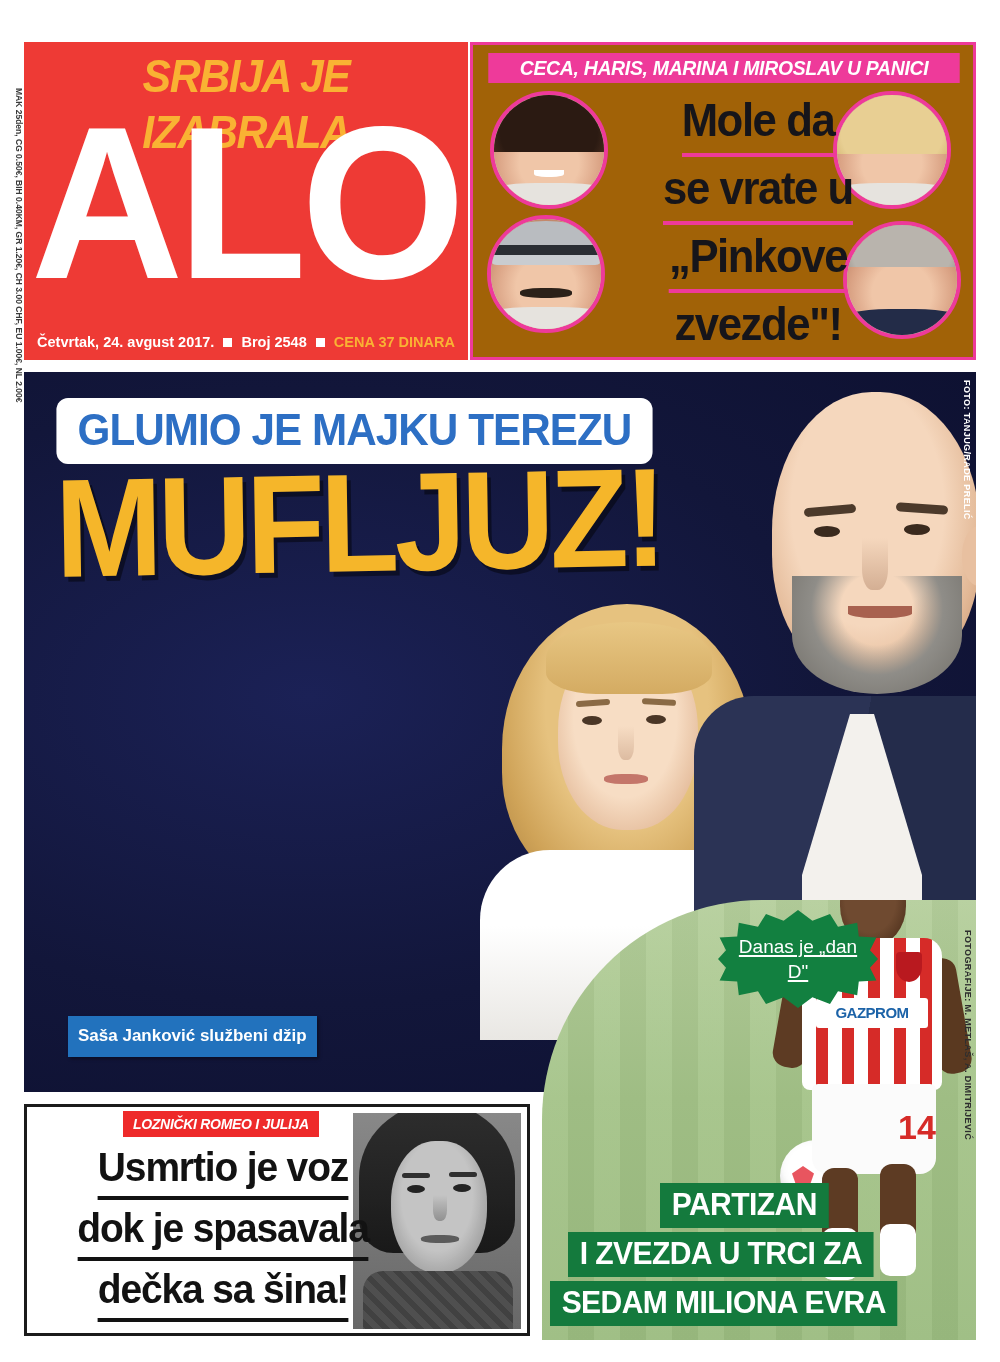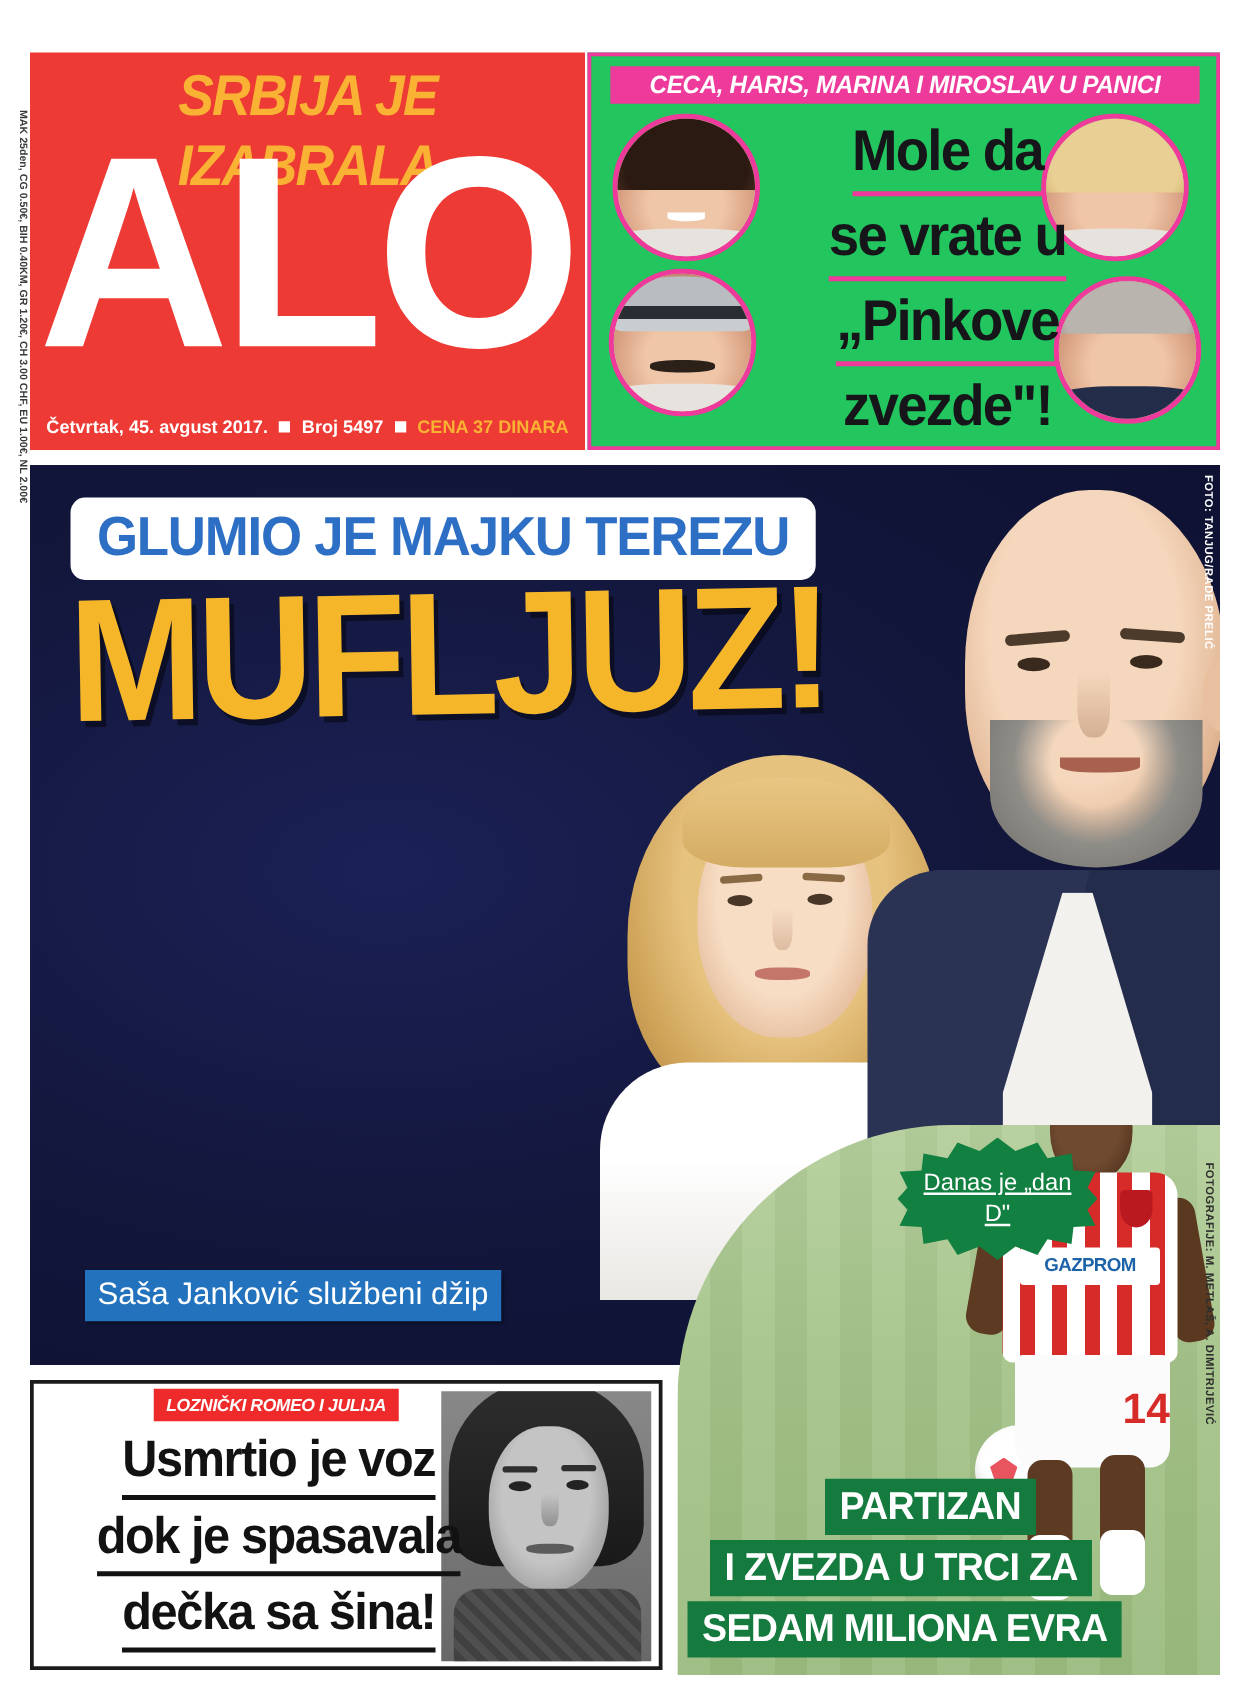--- a/index.html
+++ b/index.html
@@ -53,21 +53,21 @@
     transform: rotate(-90deg); transform-origin: 0 0;
     font-size:8.5px; font-weight:bold; color:#3a3a3a;
     white-space:nowrap; letter-spacing:0px;
     direction:ltr;
   }
   .sidecode-inner { transform: translate(-270px, 0) rotate(180deg); }
 
   
   .pinkbox {
     position:absolute; left:470px; top:42px; width:506px; height:318px;
-    background:#22c55e; border:3px solid #ee3a9a;
+    background:#a16207; border:3px solid #ee3a9a;
     overflow:hidden;
   }
   .pink-kicker {
     position:absolute; left:8px; top:8px; width:486px; height:30px;
     background:#ee3a9a; color:#ffffff;
     font-weight:bold; font-style:italic; font-size:20px;
     line-height:30px; text-align:center;
     letter-spacing:-0.3px; transform:scaleX(0.97);
   }
   .pink-head {
@@ -128,21 +128,21 @@
     color:#f5b62a; letter-spacing:-5px;
     transform: scaleX(0.92) skewX(0deg) rotate(-1deg);
     transform-origin: left top;
     text-shadow: 4px 5px 0 rgba(0,0,0,0.45);
     white-space:nowrap;
   }
 
   .lede { position:absolute; left:44px; top:644px; width:420px; }
   .lede-line {
     display:block; background:#2272bd; color:#ffffff;
-    font-size:25px; line-height:35px; font-weight:normal;
+    font-size:17px; line-height:35px; font-weight:bold;
     padding:2px 10px 4px 10px; margin-bottom:4px;
     white-space:nowrap; width:max-content;
     box-shadow: 2px 2px 3px rgba(0,0,0,0.35);
   }
   .lede-line.r { margin-left:auto; }
   .lede-line b { color:#f5b62a; }
 
   
   .credit {
     position:absolute;
@@ -358,23 +358,23 @@
 </style>
 </head>
 <body>
 
 <div class="page">
 
   <div class="masthead">
     <div class="mast-kicker">SRBIJA JE IZABRALA</div>
     <div class="mast-logo">ALO!</div>
     <div class="mast-dateline">
-      <span>Četvrtak, 45. avgust 2017.</span>
+      <span>Četvrtak, 24. avgust 2017.</span>
       <span class="sq"></span>
-      <span>Broj 5497</span>
+      <span>Broj 2548</span>
       <span class="sq"></span>
       <span class="price">CENA 37 DINARA</span>
     </div>
   </div>
   <div class="sidecode">
     <div class="sidecode-inner">MAK 25den, CG 0.50€, BIH 0.40KM, GR 1.20€, CH 3.00 CHF, EU 1.00€, NL 2.00€</div>
   </div>
 
   <div class="pinkbox">
     <div class="pink-kicker">CECA, HARIS, MARINA I MIROSLAV U PANICI</div>

